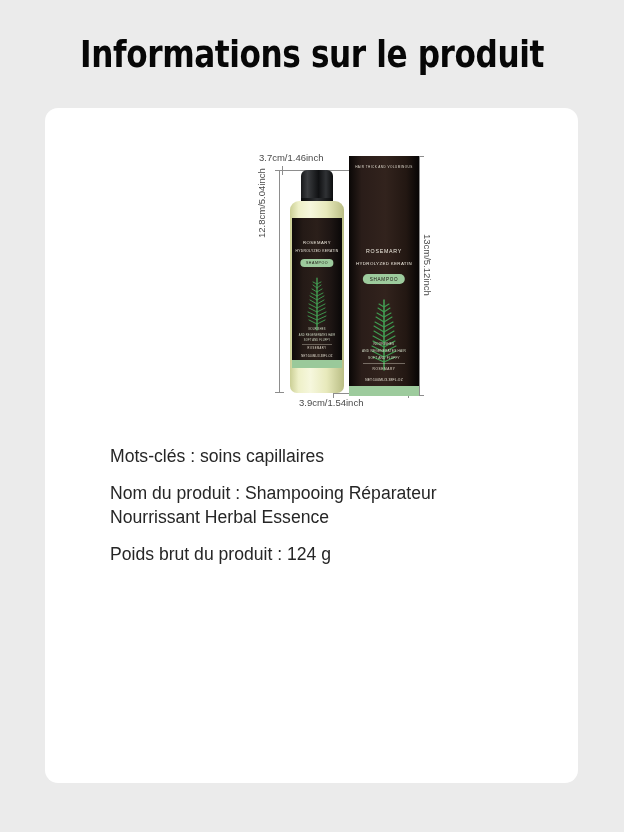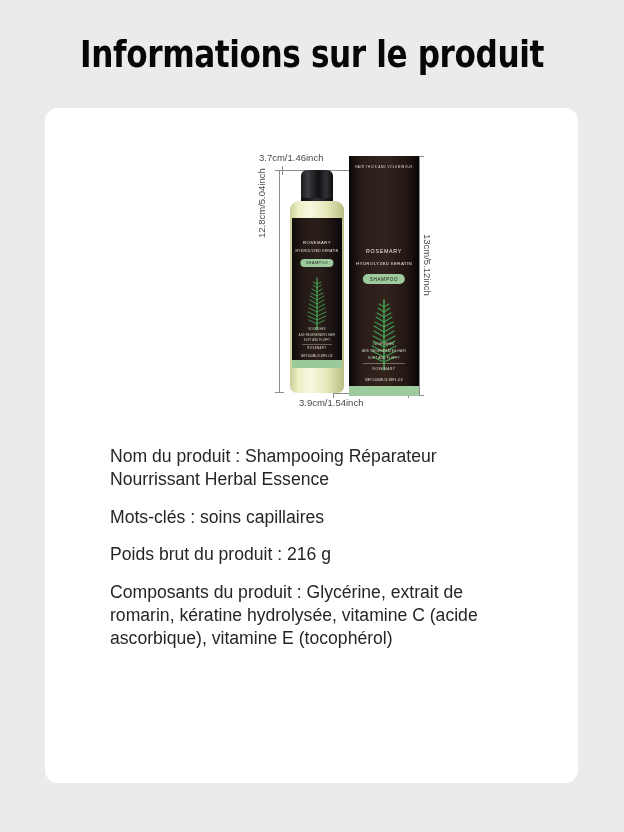--- a/index.html
+++ b/index.html
@@ -371,19 +371,18 @@
           <div class="pl-text net">NET:100ML/3.38FL.OZ</div>
 
           <div class="lbl-green-band"></div>
         </div>
       </div>
     </div>
 
   </div>
 
   <div class="specs">
+    <div class="spec-line">Mots-clés : soins capillaires</div>
     <div class="spec-line">Nom du produit : Shampooing Réparateur Nourrissant Herbal Essence</div>
-    <div class="spec-line">Mots-clés : soins capillaires</div>
-    <div class="spec-line">Poids brut du produit : 216 g</div>
-    <div class="spec-line">Composants du produit : Glycérine, extrait de romarin, kératine hydrolysée, vitamine C (acide ascorbique), vitamine E (tocophérol)</div>
+    <div class="spec-line">Poids brut du produit : 124 g</div>
   </div>
 
 </div>
 
 </body></html>

